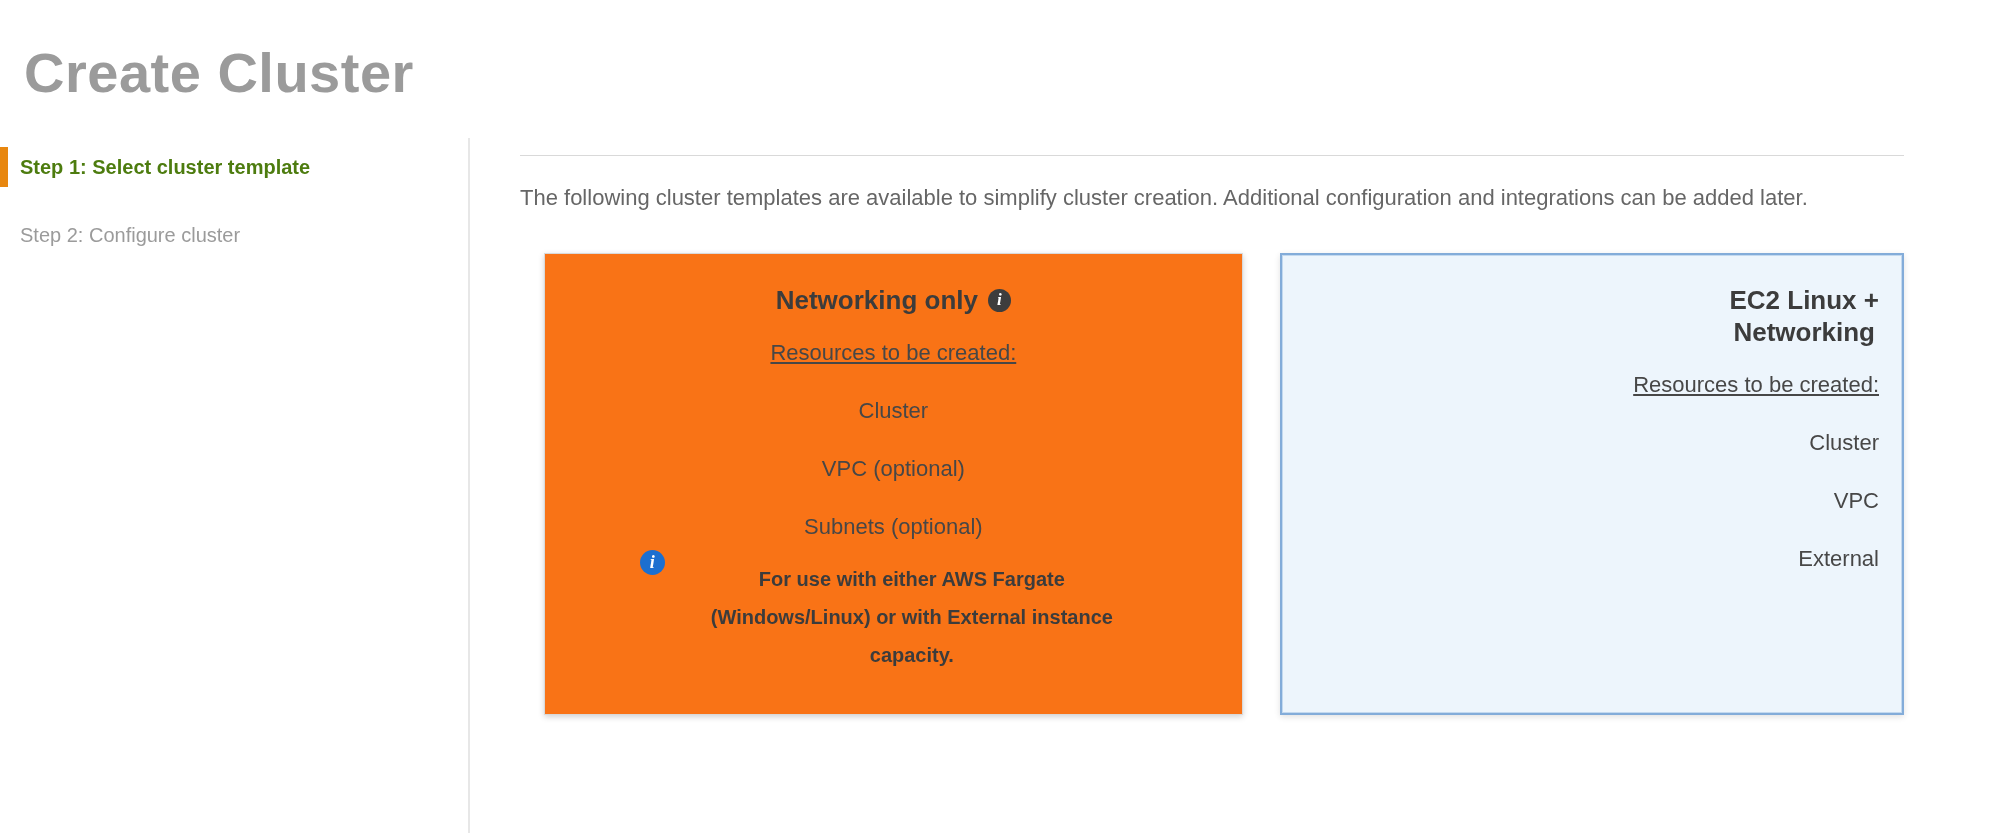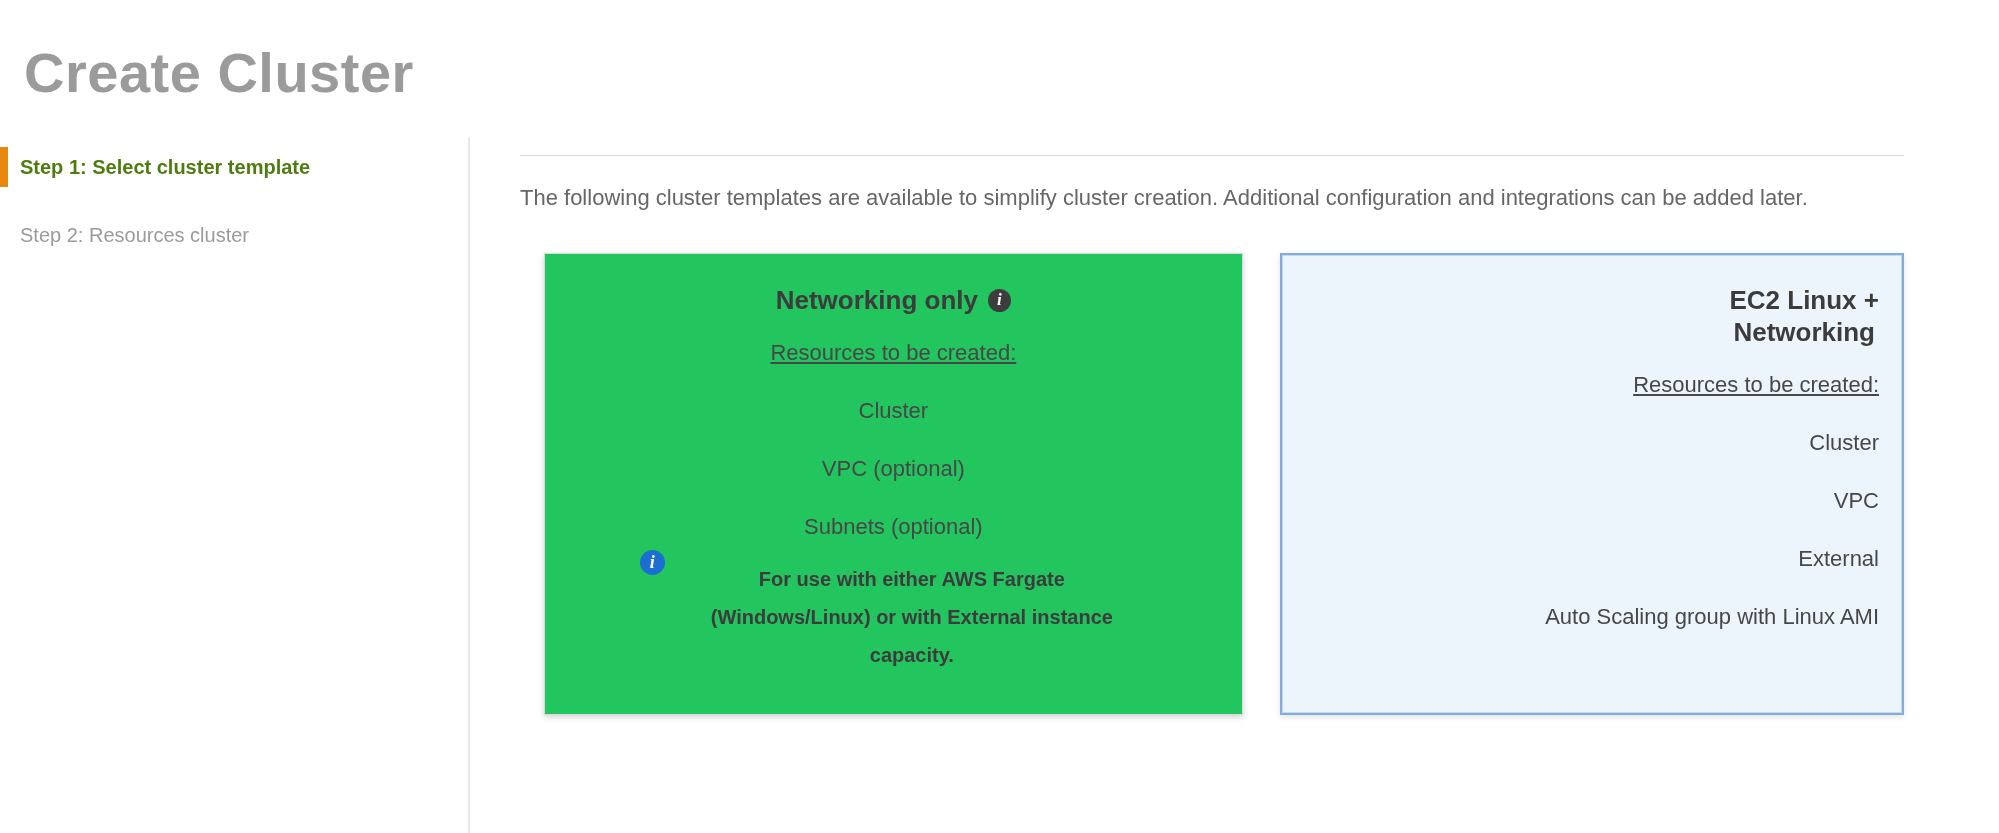--- a/index.html
+++ b/index.html
@@ -26,21 +26,21 @@
   
   .main { position: absolute; left: 520px; top: 140px; width: 1384px; }
   .main-heading { font-size: 33px; font-weight: 400; color: #4a4a4a; margin-top: 16px; line-height: 44px; }
   .heading-rule { border: none; border-top: 1px solid #d9d9d9; margin-top: 15px; }
   .main-desc { font-size: 22px; color: #666666; line-height: 38px; margin-top: 23px; max-width: 1395px; }
 
   
   .cards-row { display: flex; margin-top: 36px; margin-left: 24px; gap: 37px; }
   .template-card {
     width: 739px; height: 462px;
-    background: #22c55e;
+    background: #f97316;
     border: 1px solid #d9d9d9;
     box-shadow: 0 2px 6px rgba(0,0,0,0.18);
     display: flex; flex-direction: column; align-items: center;
     padding: 30px 24px 40px 24px;
     text-align: center;
     cursor: pointer;
   }
   .template-card.selected {
     width: 660px;
     background: #edf5fc;
@@ -84,21 +84,21 @@
 
 <h1 class="page-title">Create Cluster</h1>
 
 <nav class="step-nav">
   <div class="step-item active">
     <span class="step-bar"></span>
     <span class="step-label">Step 1: Select cluster template</span>
   </div>
   <div class="step-item">
     <span class="step-bar"></span>
-    <span class="step-label">Step 2: Resources cluster</span>
+    <span class="step-label">Step 2: Configure cluster</span>
   </div>
 </nav>
 
 <div class="v-divider"></div>
 
 <main class="main">
   <hr class="heading-rule">
   <p class="main-desc">The following cluster templates are available to simplify cluster creation. Additional configuration and integrations can be added later.</p>
 
   <div class="cards-row">
@@ -120,17 +120,16 @@
 
     <div class="template-card selected">
       <div class="card-title">
         <span class="title-line">EC2 Linux +</span>
         <span class="title-line">Networking</span>
       </div>
       <div class="resources-label">Resources to be created:</div>
       <div class="resource-item">Cluster</div>
       <div class="resource-item">VPC</div>
       <div class="resource-item">External</div>
-      <div class="resource-item">Auto Scaling group with Linux AMI</div>
     </div>
 
   </div>
 </main>
 
 </body></html>

